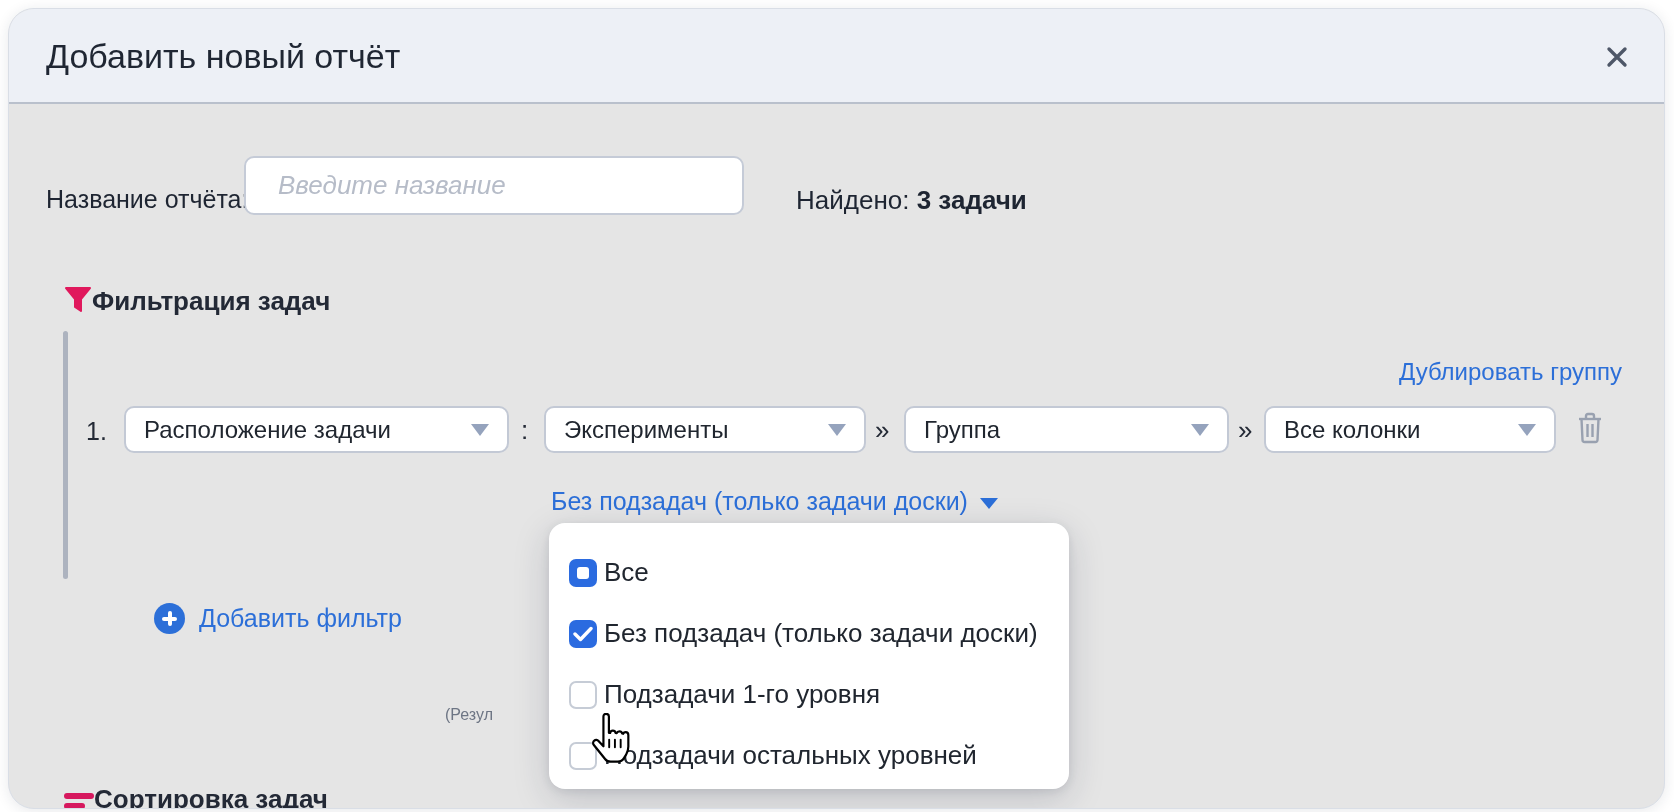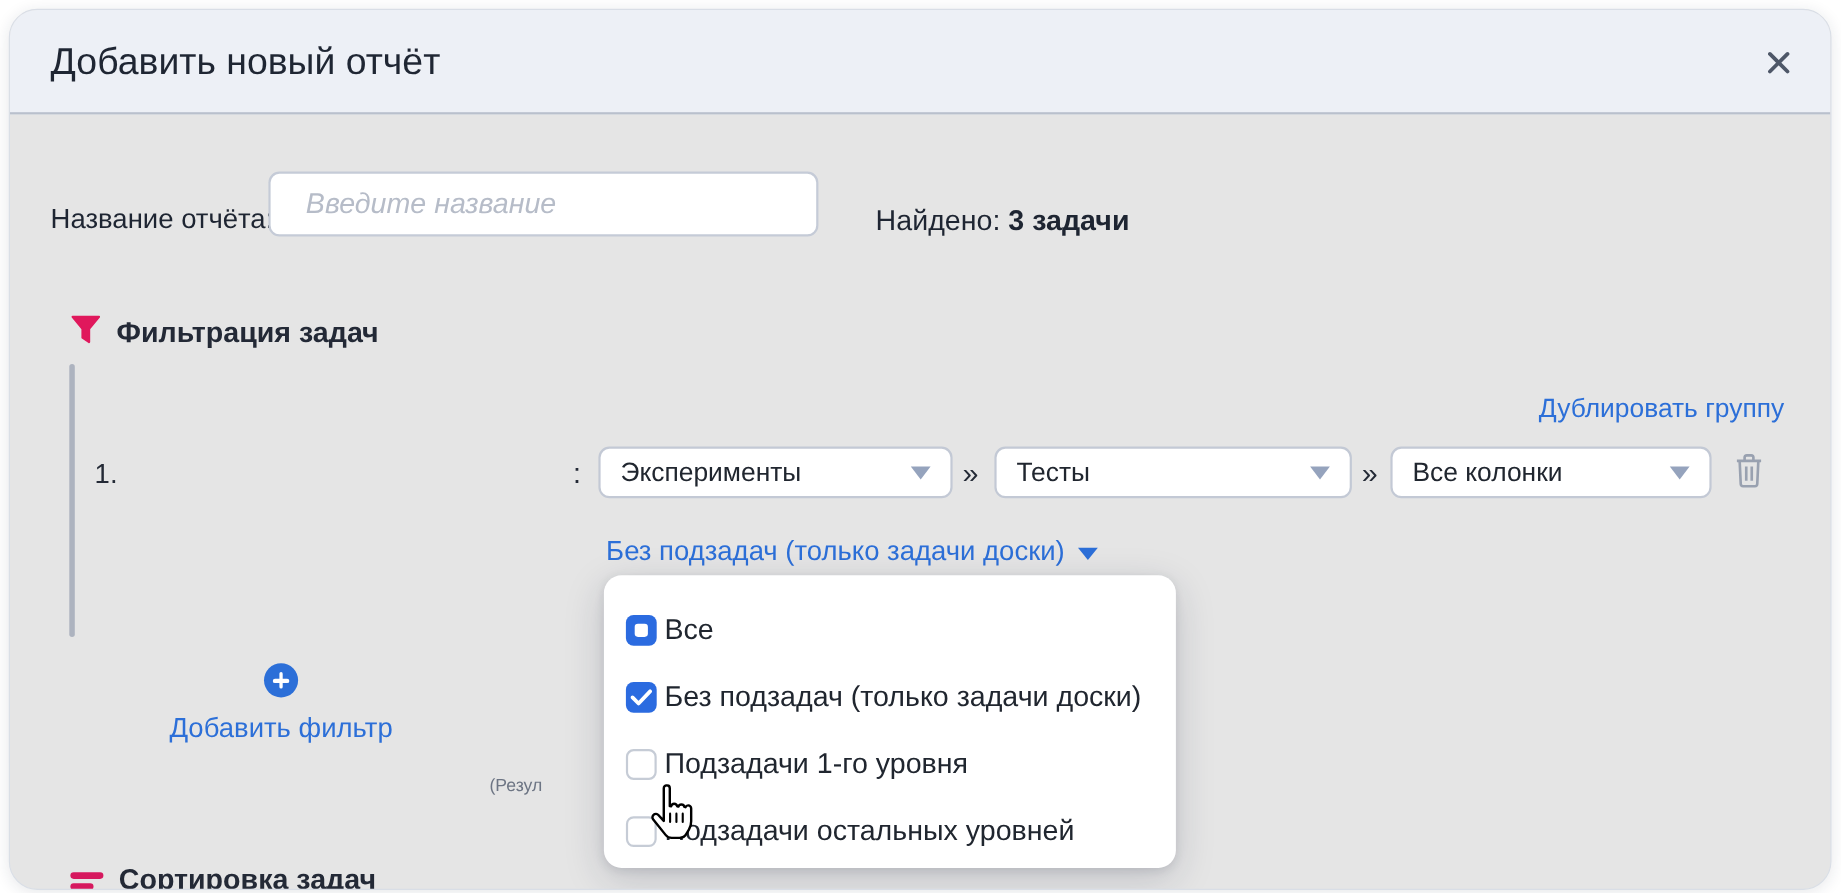--- a/index.html
+++ b/index.html
@@ -21,21 +21,21 @@
   
   .name-label { position:absolute; left:37px; top:176px; font-size:25px; color:#1e2532; }
   .name-input { position:absolute; left:235px; top:147px; width:500px; height:59px;
                 border:2px solid #c5cbd7; border-radius:10px; font-size:26px; color:#2a3040;
                 padding:0 0 0 32px; outline:none; font-family:"Liberation Sans",sans-serif; background:#fff;font-style:italic; }
   .name-input::placeholder { color:#b6bcc8; }
   .found { position:absolute; left:787px; top:176px; font-size:26px; color:#1e2532; }
   .found b { font-weight:700; }
 
   
-  .section-hdr { position:absolute; display:flex; align-items:center; gap:14px; }
+  .section-hdr { position:absolute; display:flex; align-items:center; }
   .section-hdr .ttl { font-size:26px; font-weight:700; color:#232936; }
   .filter-hdr { left:55px; top:277px; }
   .sort-hdr { left:55px; top:775px; }
   .sort-icon { width:30px; height:18px; position:relative; }
   .sort-icon i { position:absolute; left:0; height:6px; border-radius:3px; background:#d6185e; display:block; }
   .sort-icon i:nth-child(1){ top:2px; width:30px; }
   .sort-icon i:nth-child(2){ top:12px; width:21px; }
 
   
   .rail { position:absolute; left:54px; top:322px; width:5px; height:248px;
@@ -60,21 +60,21 @@
   .sep.chev2 { left:1229px; }
   .trash-btn { position:absolute; left:1567px; top:402px; width:30px; height:36px; cursor:pointer; }
 
   
   .subtask-link { position:absolute; left:542px; top:478px; display:flex; align-items:center; gap:12px;
                   font-size:25px; color:#2c6fd8; cursor:pointer; }
   .caret-blue { width:0; height:0; border-left:9px solid transparent; border-right:9px solid transparent;
                 border-top:11px solid #2c6fd8; margin-top:3px; }
 
   
-  .add-btn { position:absolute; display:flex; align-items:center; gap:14px; cursor:pointer;flex-direction:column; }
+  .add-btn { position:absolute; display:flex; align-items:center; gap:14px; cursor:pointer; }
   .add-filter { left:145px; top:594px; }
   .add-group { left:84px; top:689px; }
   .plus-circle { width:31px; height:31px; border-radius:50%; background:#2c6fd8; position:relative; flex:none; }
   .plus-circle::before, .plus-circle::after { content:""; position:absolute; background:#fff; border-radius:2px; }
   .plus-circle::before { left:8px; top:14px; width:15px; height:3.5px; }
   .plus-circle::after { left:14px; top:8px; width:3.5px; height:15px; }
   .add-btn .lbl { font-size:25px; color:#2c6fd8; }
   .result-hint { position:absolute; left:436px; top:697px; font-size:16px; color:#6d7584; z-index:1; white-space:nowrap; }
 
   
@@ -122,28 +122,32 @@
         </svg>
     </span>
     <span class="ttl">Фильтрация задач</span>
   </div>
 
   <div class="rail"></div>
   <div class="dup-link">Дублировать группу</div>
 
   <div class="row-num">1.</div>
 
+  <div class="sel sel1">
+    <span class="val">Расположение задачи</span>
+    <span class="caret"></span>
+  </div>
   <div class="sep colon">:</div>
   <div class="sel sel2">
     <span class="val">Эксперименты</span>
     <span class="caret"></span>
   </div>
   <div class="sep chev1">»</div>
   <div class="sel sel3">
-    <span class="val">Тесты</span>
+    <span class="val">Группа</span>
     <span class="caret"></span>
   </div>
   <div class="sep chev2">»</div>
   <div class="sel sel4">
     <span class="val">Все колонки</span>
     <span class="caret"></span>
   </div>
 
   <div class="trash-btn">
     <span>

